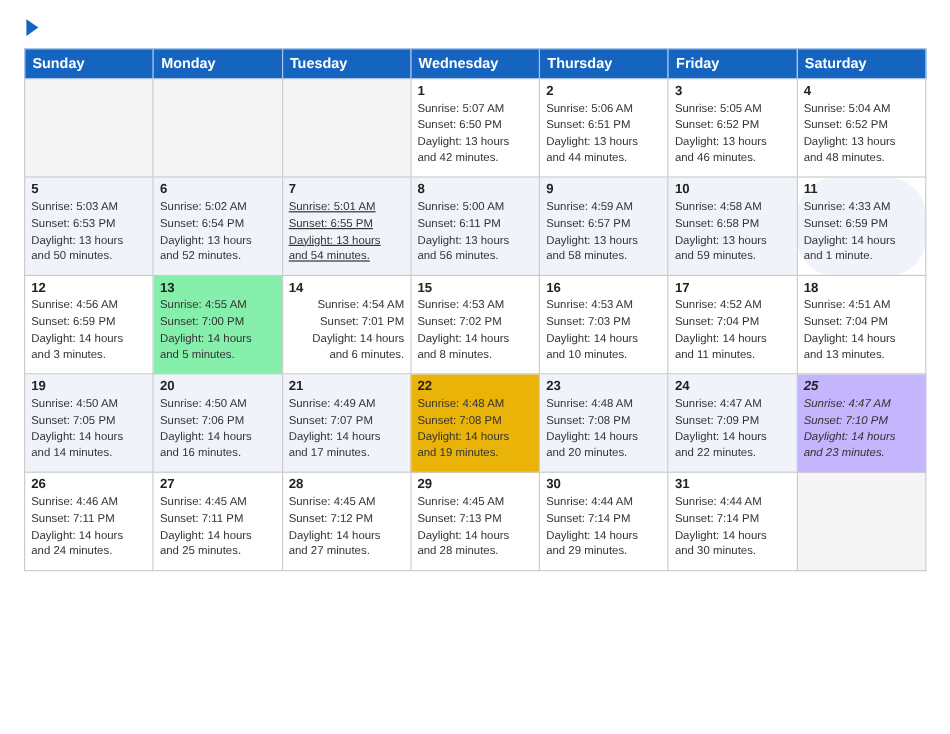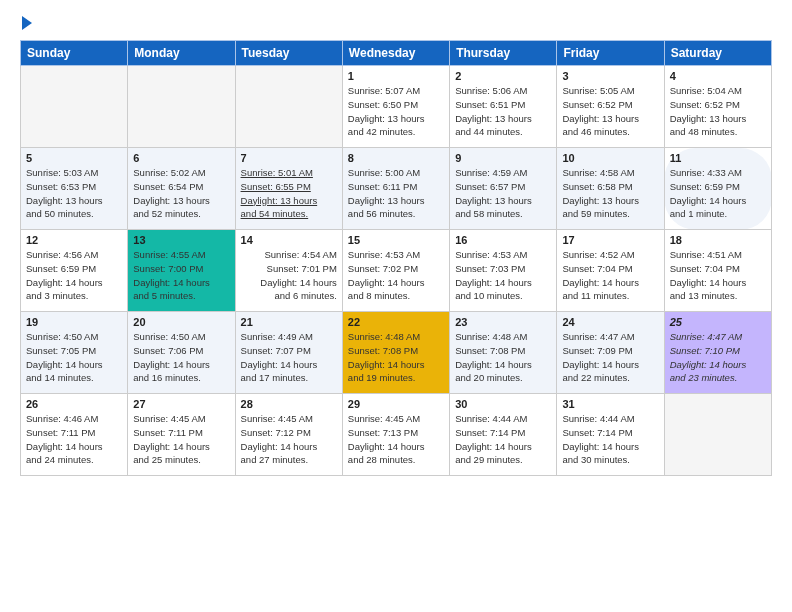--- a/index.html
+++ b/index.html
@@ -217,21 +217,21 @@
           </td>
         </tr>
         <tr>
           <td style="background: rgb(255, 255, 255);">
             <span class="day-number">12</span>
             <div class="day-info" style="white-space: pre-line;">Sunrise: 4:56 AM
 Sunset: 6:59 PM
 Daylight: 14 hours
 and 3 minutes.</div>
           </td>
-          <td style="background: #14b8a6;">
+          <td style="background: #86efac;">
             <span class="day-number">13</span>
             <div class="day-info" style="white-space: pre-line;">Sunrise: 4:55 AM
 Sunset: 7:00 PM
 Daylight: 14 hours
 and 5 minutes.</div>
           </td>
           <td style="background: rgb(255, 255, 255);">
             <span class="day-number">14</span>
             <div class="day-info" style="white-space: pre-line; text-align: right;">Sunrise: 4:54 AM
 Sunset: 7:01 PM

